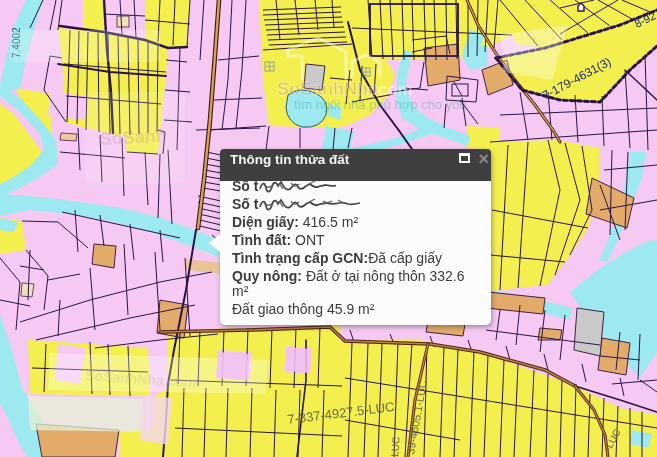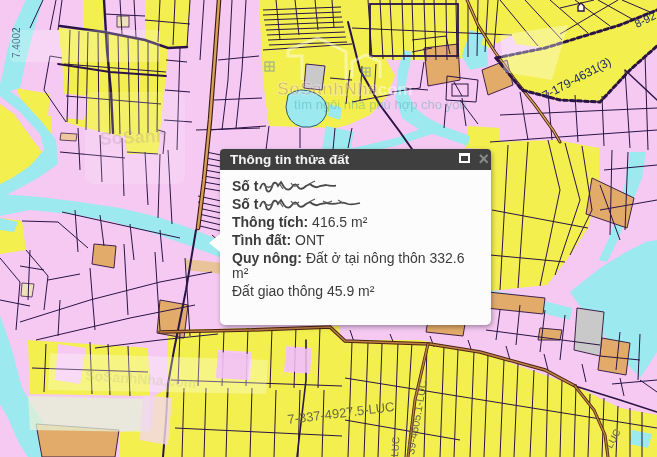--- a/index.html
+++ b/index.html
@@ -1,18 +1,18 @@
 <!DOCTYPE html>
 <html><head>
 <meta charset="utf-8">
 <style>
   html,body{margin:0;padding:0;}
   #stage{position:relative;width:657px;height:457px;overflow:hidden;font-family:"Liberation Sans",sans-serif;background:#f5c9f2;}
   #popup{position:absolute;left:220px;top:149px;width:271px;height:176px;background:#fcfcfc;border-radius:5px;box-shadow:1px 2px 5px rgba(0,0,0,.35);}
-  #phead{position:absolute;left:0;top:0;right:0;height:21px;background:#3f3f3f;border-radius:4px 4px 0 0;color:#f5f5f5;font-weight:bold;font-size:13.5px;line-height:21px;padding-left:10px;box-sizing:border-box;}
+  #phead{position:absolute;left:0;top:0;right:0;height:32px;background:#3f3f3f;border-radius:4px 4px 0 0;color:#f5f5f5;font-weight:bold;font-size:13.5px;line-height:21px;padding-left:10px;box-sizing:border-box;}
   #pbody{position:absolute;left:12px;top:30px;right:10px;color:#3c3c3c;font-size:14px;line-height:15px;}
   .row{margin-bottom:3px;white-space:nowrap;}
   #tail{position:absolute;left:-11px;top:85px;width:0;height:0;border-top:9px solid transparent;border-bottom:9px solid transparent;border-right:11px solid #fcfcfc;}
   #maxi{position:absolute;right:21px;top:4px;width:7px;height:5px;border:2px solid #fff;border-top-width:3px;}
   #closi{position:absolute;right:2px;top:1px;color:#8a8a8a;font-size:18px;font-weight:bold;line-height:18px;}
 </style>
 </head>
 <body>
 <div id="stage">
 <svg width="657" height="457" viewBox="0 0 657 457" xmlns="http://www.w3.org/2000/svg">
@@ -391,20 +391,21 @@
   </div>
   <div id="pbody">
     <div class="row"><b>Số t</b><svg width="78" height="13" style="vertical-align:-2px">
             <path d="M2,9 c2,-7 5,-7 6,-1 c1,5 4,5 6,-1 c1,-5 4,-6 6,-1 l3,-4 l3,5 c3,4 6,3 8,0 c2,-4 5,-3 6,0 c2,3 5,2 8,-1 l4,-2 c3,3 7,4 10,2 l6,-1 c4,1 9,1 13,0" stroke="#4a4a4a" stroke-width="1.8" fill="none"></path>
             <path d="M6,5 c3,3 6,3 9,0 m6,-2 l4,6 m8,-6 c2,4 5,4 8,1 m10,0 l6,-3" stroke="#5a5a5a" stroke-width="1.2" fill="none"></path>
           </svg></div>
     <div class="row"><b>Số t</b><svg width="106" height="13" style="vertical-align:-2px">
             <path d="M2,9 c2,-7 5,-7 6,-1 c1,5 4,5 6,-1 c1,-5 4,-6 6,-1 l3,-4 l3,5 c3,4 6,3 8,0 c2,-4 5,-3 6,0 c2,3 5,2 8,-1 l4,-2 c3,3 7,4 10,2 l6,-1 c4,1 9,1 13,0 c3,-1 6,0 9,1 c4,1 8,0 12,-1" stroke="#4a4a4a" stroke-width="1.8" fill="none"></path>
             <path d="M6,5 c3,3 6,3 9,0 m6,-2 l4,6 m8,-6 c2,4 5,4 8,1 m10,0 l6,-3 m8,2 c3,2 6,2 9,0 m6,-1 l5,3" stroke="#5a5a5a" stroke-width="1.2" fill="none"></path>
           </svg></div>
-    <div class="row"><b>Thông tích:</b> 416.5 m²</div>
+    <div class="row"><b>Diện giấy:</b> 416.5 m²</div>
     <div class="row"><b>Tình đất:</b> ONT</div>
+    <div class="row"><b>Tình trạng cấp GCN:</b>Đã cấp giấy</div>
     <div class="row" style="white-space:normal;"><b>Quy nông:</b> Đất ở tại nông thôn 332.6 m²</div>
     <div class="row">Đất giao thông 45.9 m²</div>
   </div>
   <div id="tail"></div>
 </div>
 </div>
 
 </body></html>

